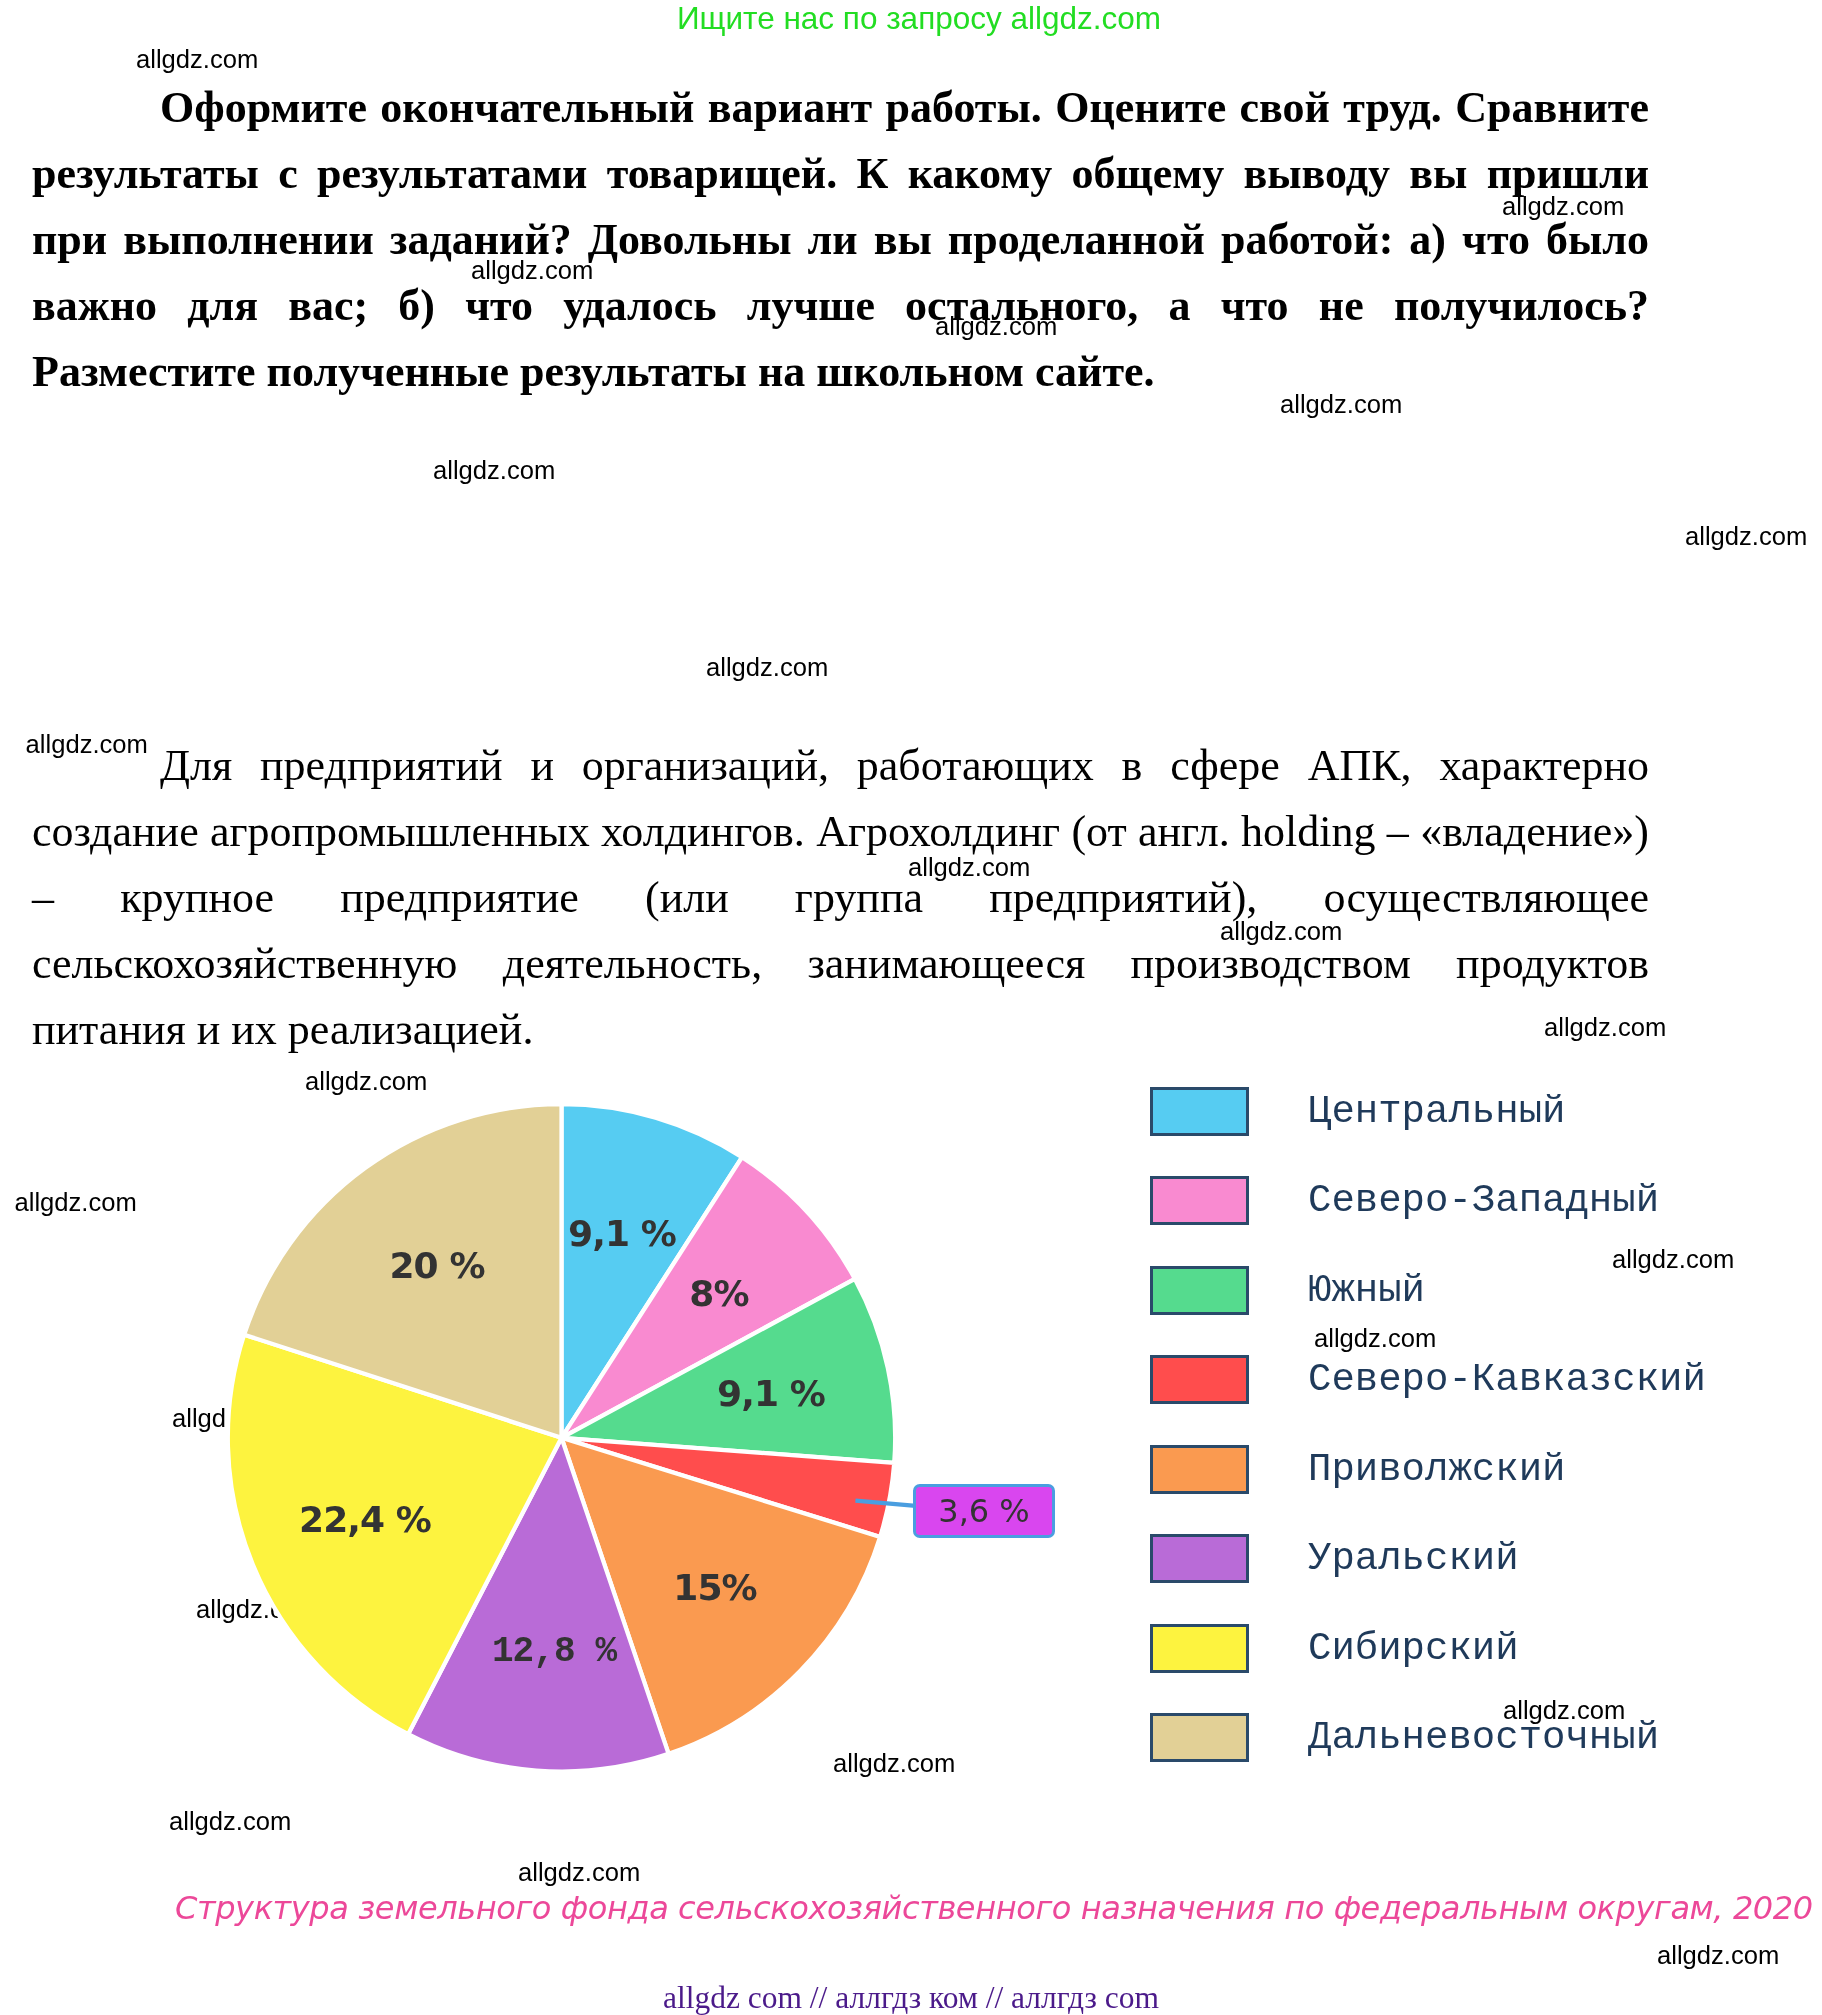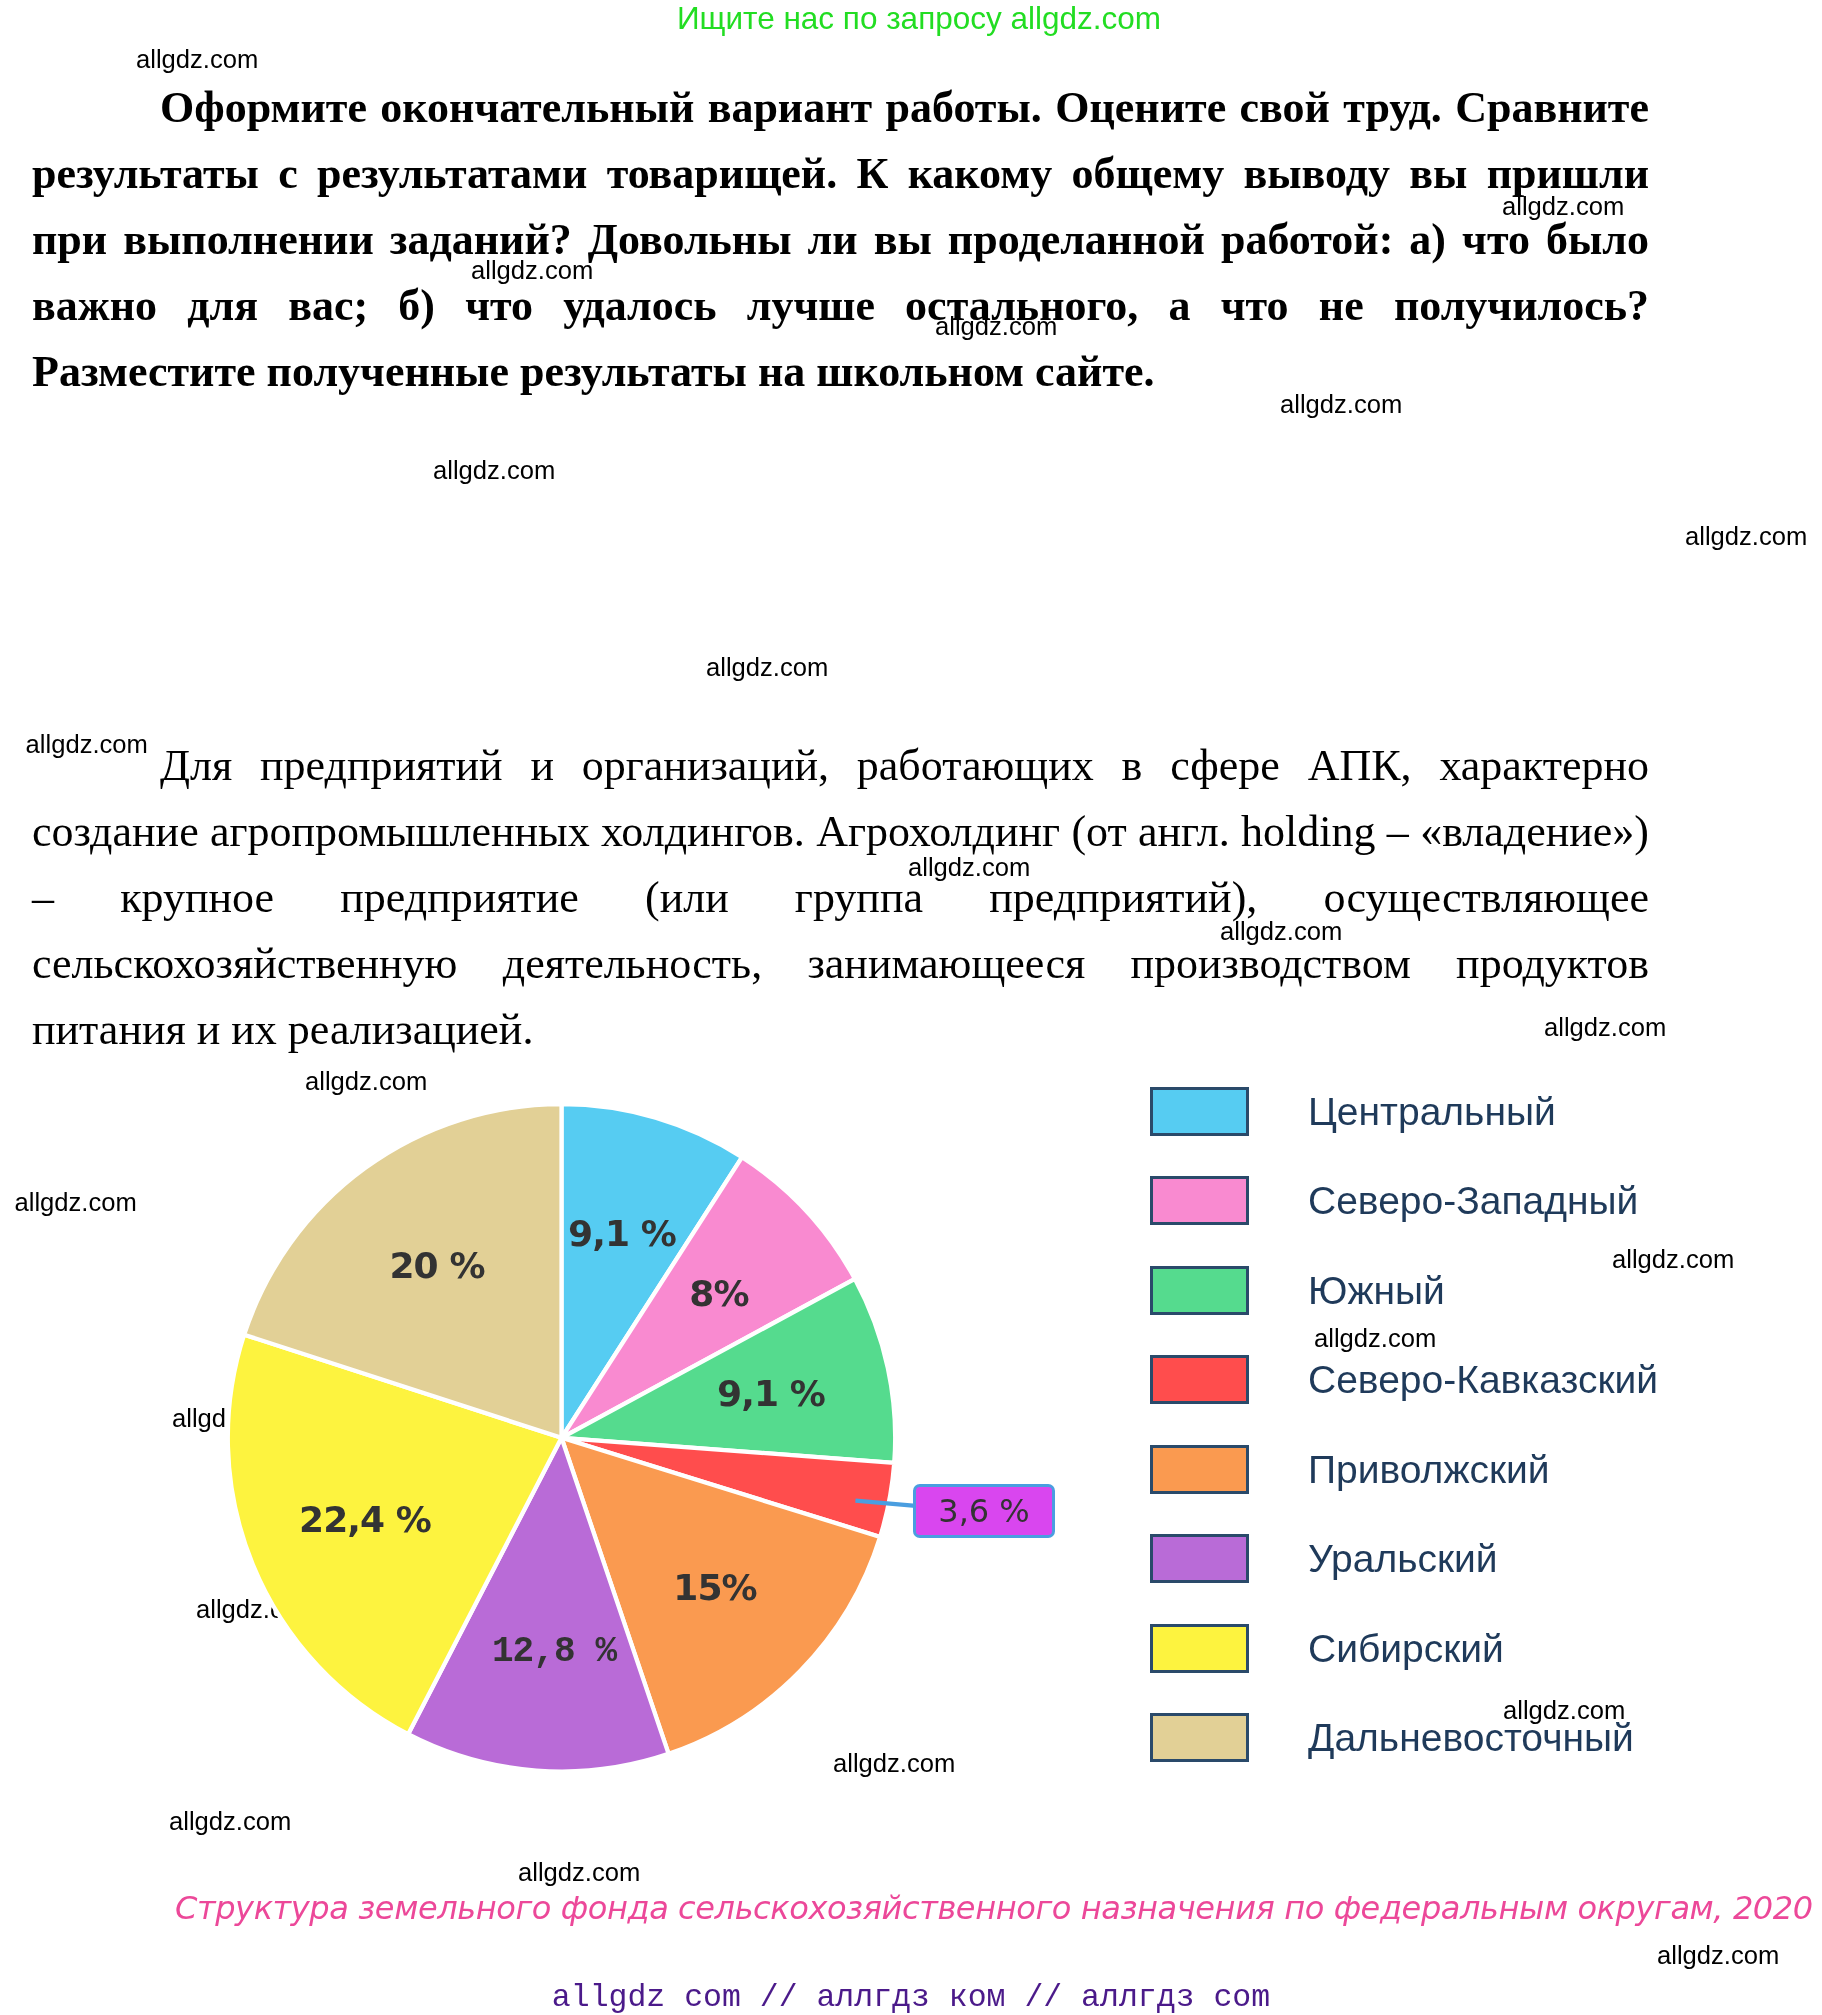--- a/index.html
+++ b/index.html
@@ -10,23 +10,23 @@
   .task { position:absolute; left:32px; width:1617px; font-weight:bold; font-size:44px; line-height:66px; text-align:justify; }
   .task p { margin:0; text-indent:128px; }
   .body-text { position:absolute; left:32px; top:733px; width:1617px; font-size:44px; line-height:66px; text-align:justify; }
   .body-text p { margin:0; text-indent:128px; }
   .pie-wrap { position:absolute; left:221px; top:1099px; width:681px; height:681px; }
   .slice-label { position:absolute; font-family:"DejaVu Sans", sans-serif; font-size:36px; font-weight:bold; color:#333; white-space:nowrap; transform:translate(-50%,-50%); letter-spacing:-0.9px; }
   .callout { position:absolute; left:913px; top:1484px; width:136px; height:48px; border:3.4px solid #4a9ee0; border-radius:6.8px; background:#d946ef; font-family:"DejaVu Sans", sans-serif; font-size:32px; color:#333; display:flex; align-items:center; justify-content:center; }
   .legend { position:absolute; left:1150px; top:1087px; }
   .legend-item { position:absolute; left:0; height:51px; width:596px; }
   .swatch { position:absolute; left:0; top:0; width:99px; height:49px; border:3.4px solid #2a4a6a; box-sizing:border-box; }
-  .legend-label { position:absolute; left:158px; top:3.4px; font-family:Liberation Sans, sans-serif; font-size:39px; color:#1f3a5a; white-space:nowrap; line-height:44px; }
+  .legend-label { position:absolute; left:158px; top:3.4px; font-family:Liberation Mono, monospace; font-size:39px; color:#1f3a5a; white-space:nowrap; line-height:44px; }
   .caption { position:absolute; left:175px; top:1889px; width:1576px; font-family:"DejaVu Sans", sans-serif; font-style:italic; font-size:32px; color:#ec4899; white-space:nowrap; letter-spacing:-0.4px; }
-  .footer { position:absolute; left:0; top:1981px; width:1822px; text-align:center; font-family:Liberation Mono, monospace; font-size:31.5px; color:#4b1a8a; line-height:34px; }
+  .footer { position:absolute; left:0; top:1981px; width:1822px; text-align:center; font-family:Liberation Serif, serif; font-size:31.5px; color:#4b1a8a; line-height:34px; }
 </style>
 </head>
 <body>
 
 <div class="top-banner">Ищите нас по запросу allgdz.com</div>
 
 <div class="wm" style="left:136px;top:46px;">allgdz.com</div>
 <div class="wm" style="left:1502px;top:193px;">allgdz.com</div>
 <div class="wm" style="left:471px;top:257px;">allgdz.com</div>
 <div class="wm" style="left:935px;top:313px;">allgdz.com</div>

